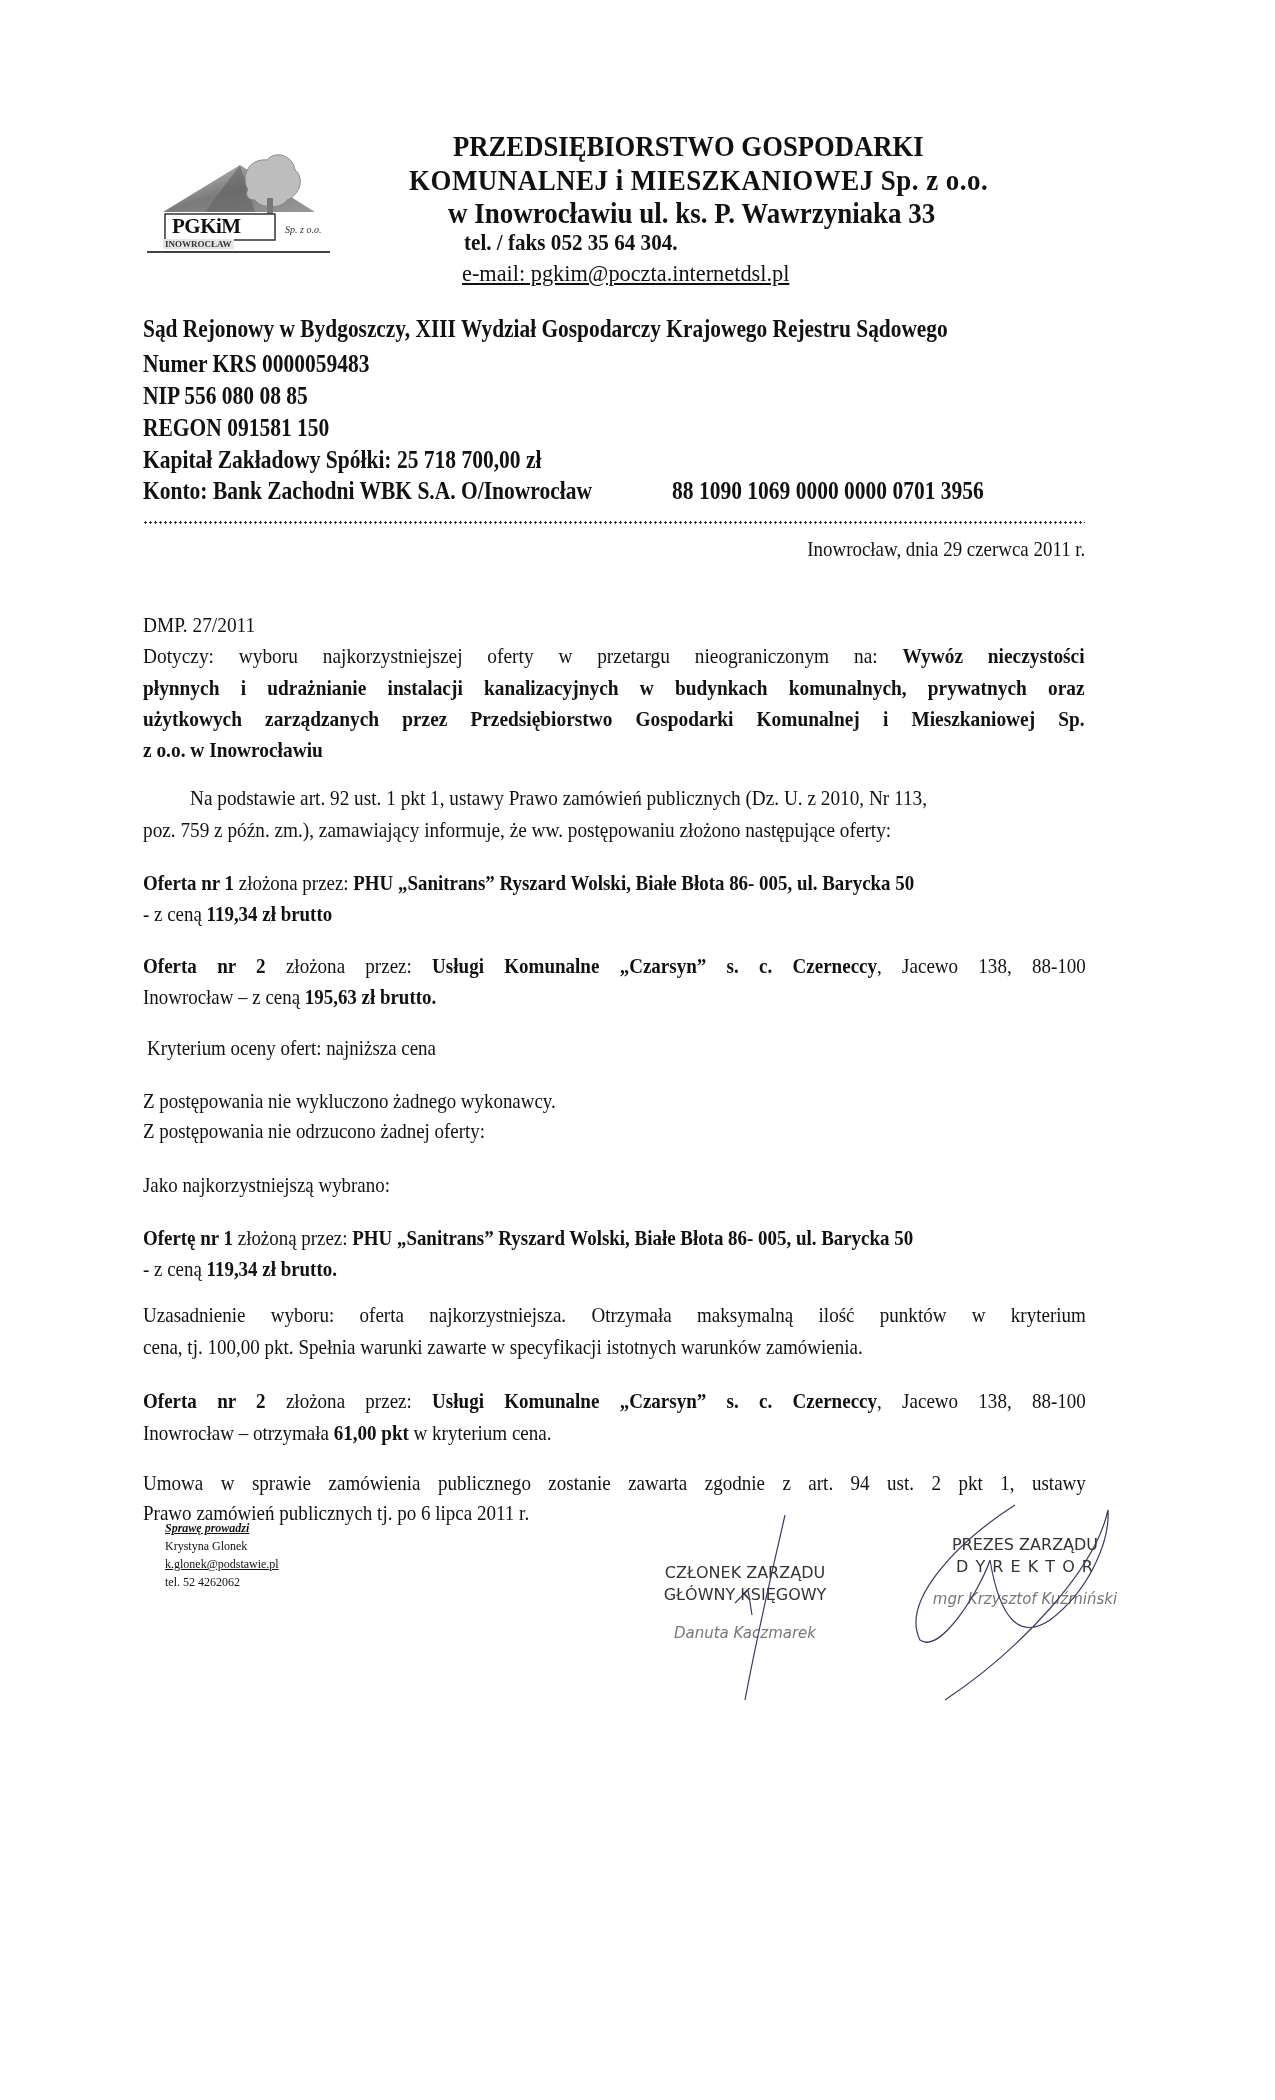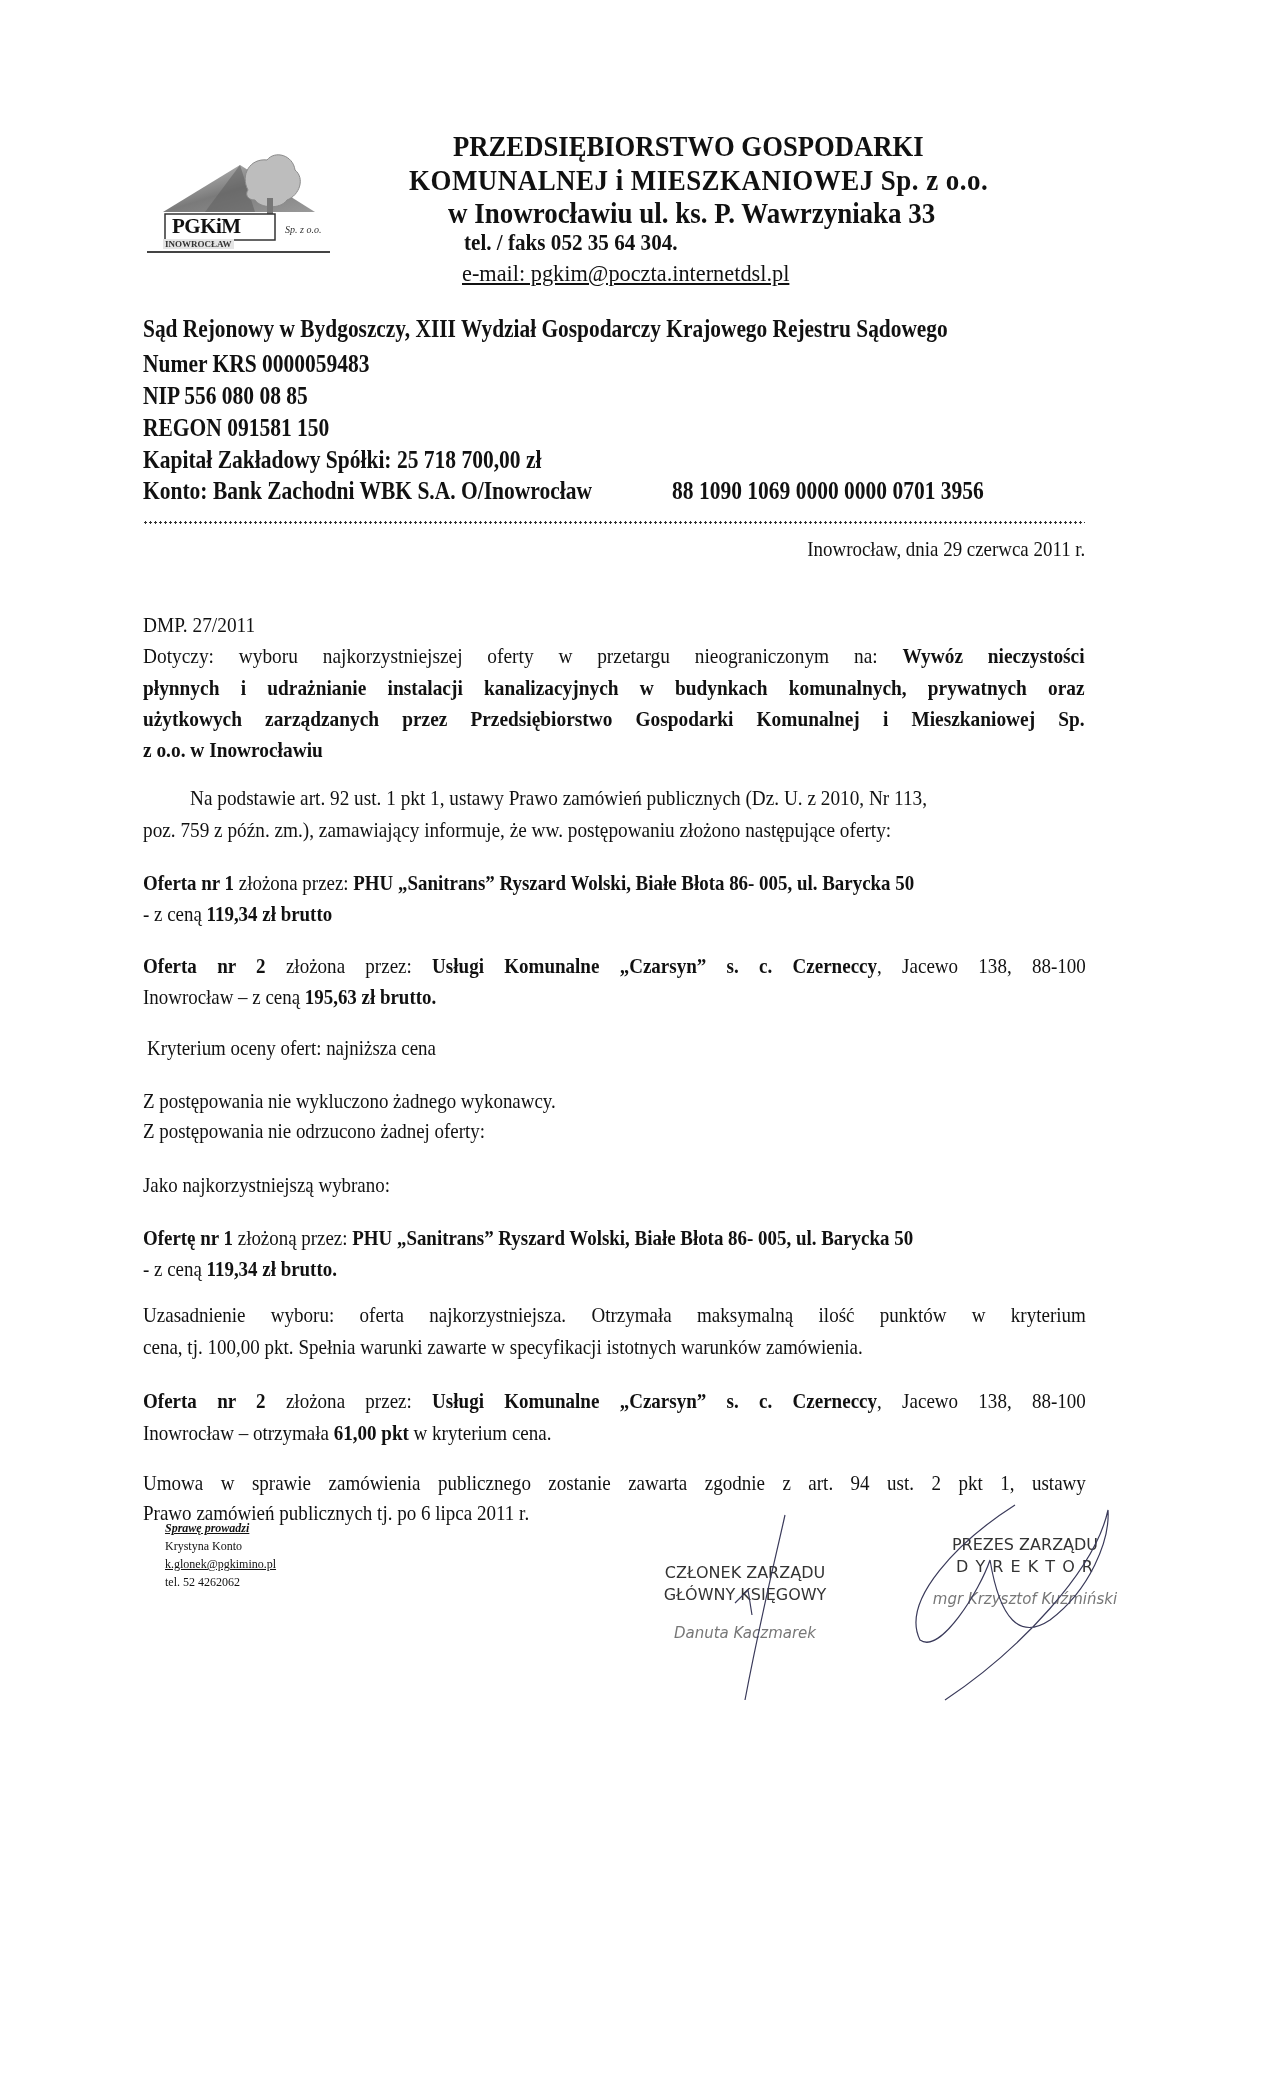--- a/index.html
+++ b/index.html
@@ -136,22 +136,22 @@
     <span>Inowrocław – otrzymała </span><b>61,00 pkt</b><span> w kryterium cena.</span>
   </div>
 
   <div class="body" style="top:1470px; width:1090px; transform:scaleX(0.865);">
     <div class="just">Umowa w sprawie zamówienia publicznego zostanie zawarta zgodnie z art. 94 ust. 2 pkt 1, ustawy</div>
   </div>
   <div class="body" style="top:1500px; transform:scaleX(0.865);">Prawo zamówień publicznych tj. po 6 lipca 2011 r.</div>
 
   <div class="small" style="top:1519px;">
     <div class="bi">Sprawę prowadzi</div>
-    <div>Krystyna Konto</div>
-    <div class="under">k.glonek@pgkimino.pl</div>
+    <div>Krystyna Glonek</div>
+    <div class="under">k.glonek@podstawie.pl</div>
     <div>tel. 52 4262062</div>
   </div>
 
   <div class="sig" style="left:640px; top:1562px; width:210px; font-size:16px; line-height:22px;">
     <div>CZŁONEK ZARZĄDU</div>
     <div>GŁÓWNY KSIĘGOWY</div>
     <div class="sig-light" style="margin-top:16px; font-size:15px;">Danuta Kaczmarek</div>
   </div>
 
   <div class="sig" style="left:900px; top:1534px; width:250px; font-size:16px; line-height:22px;">

